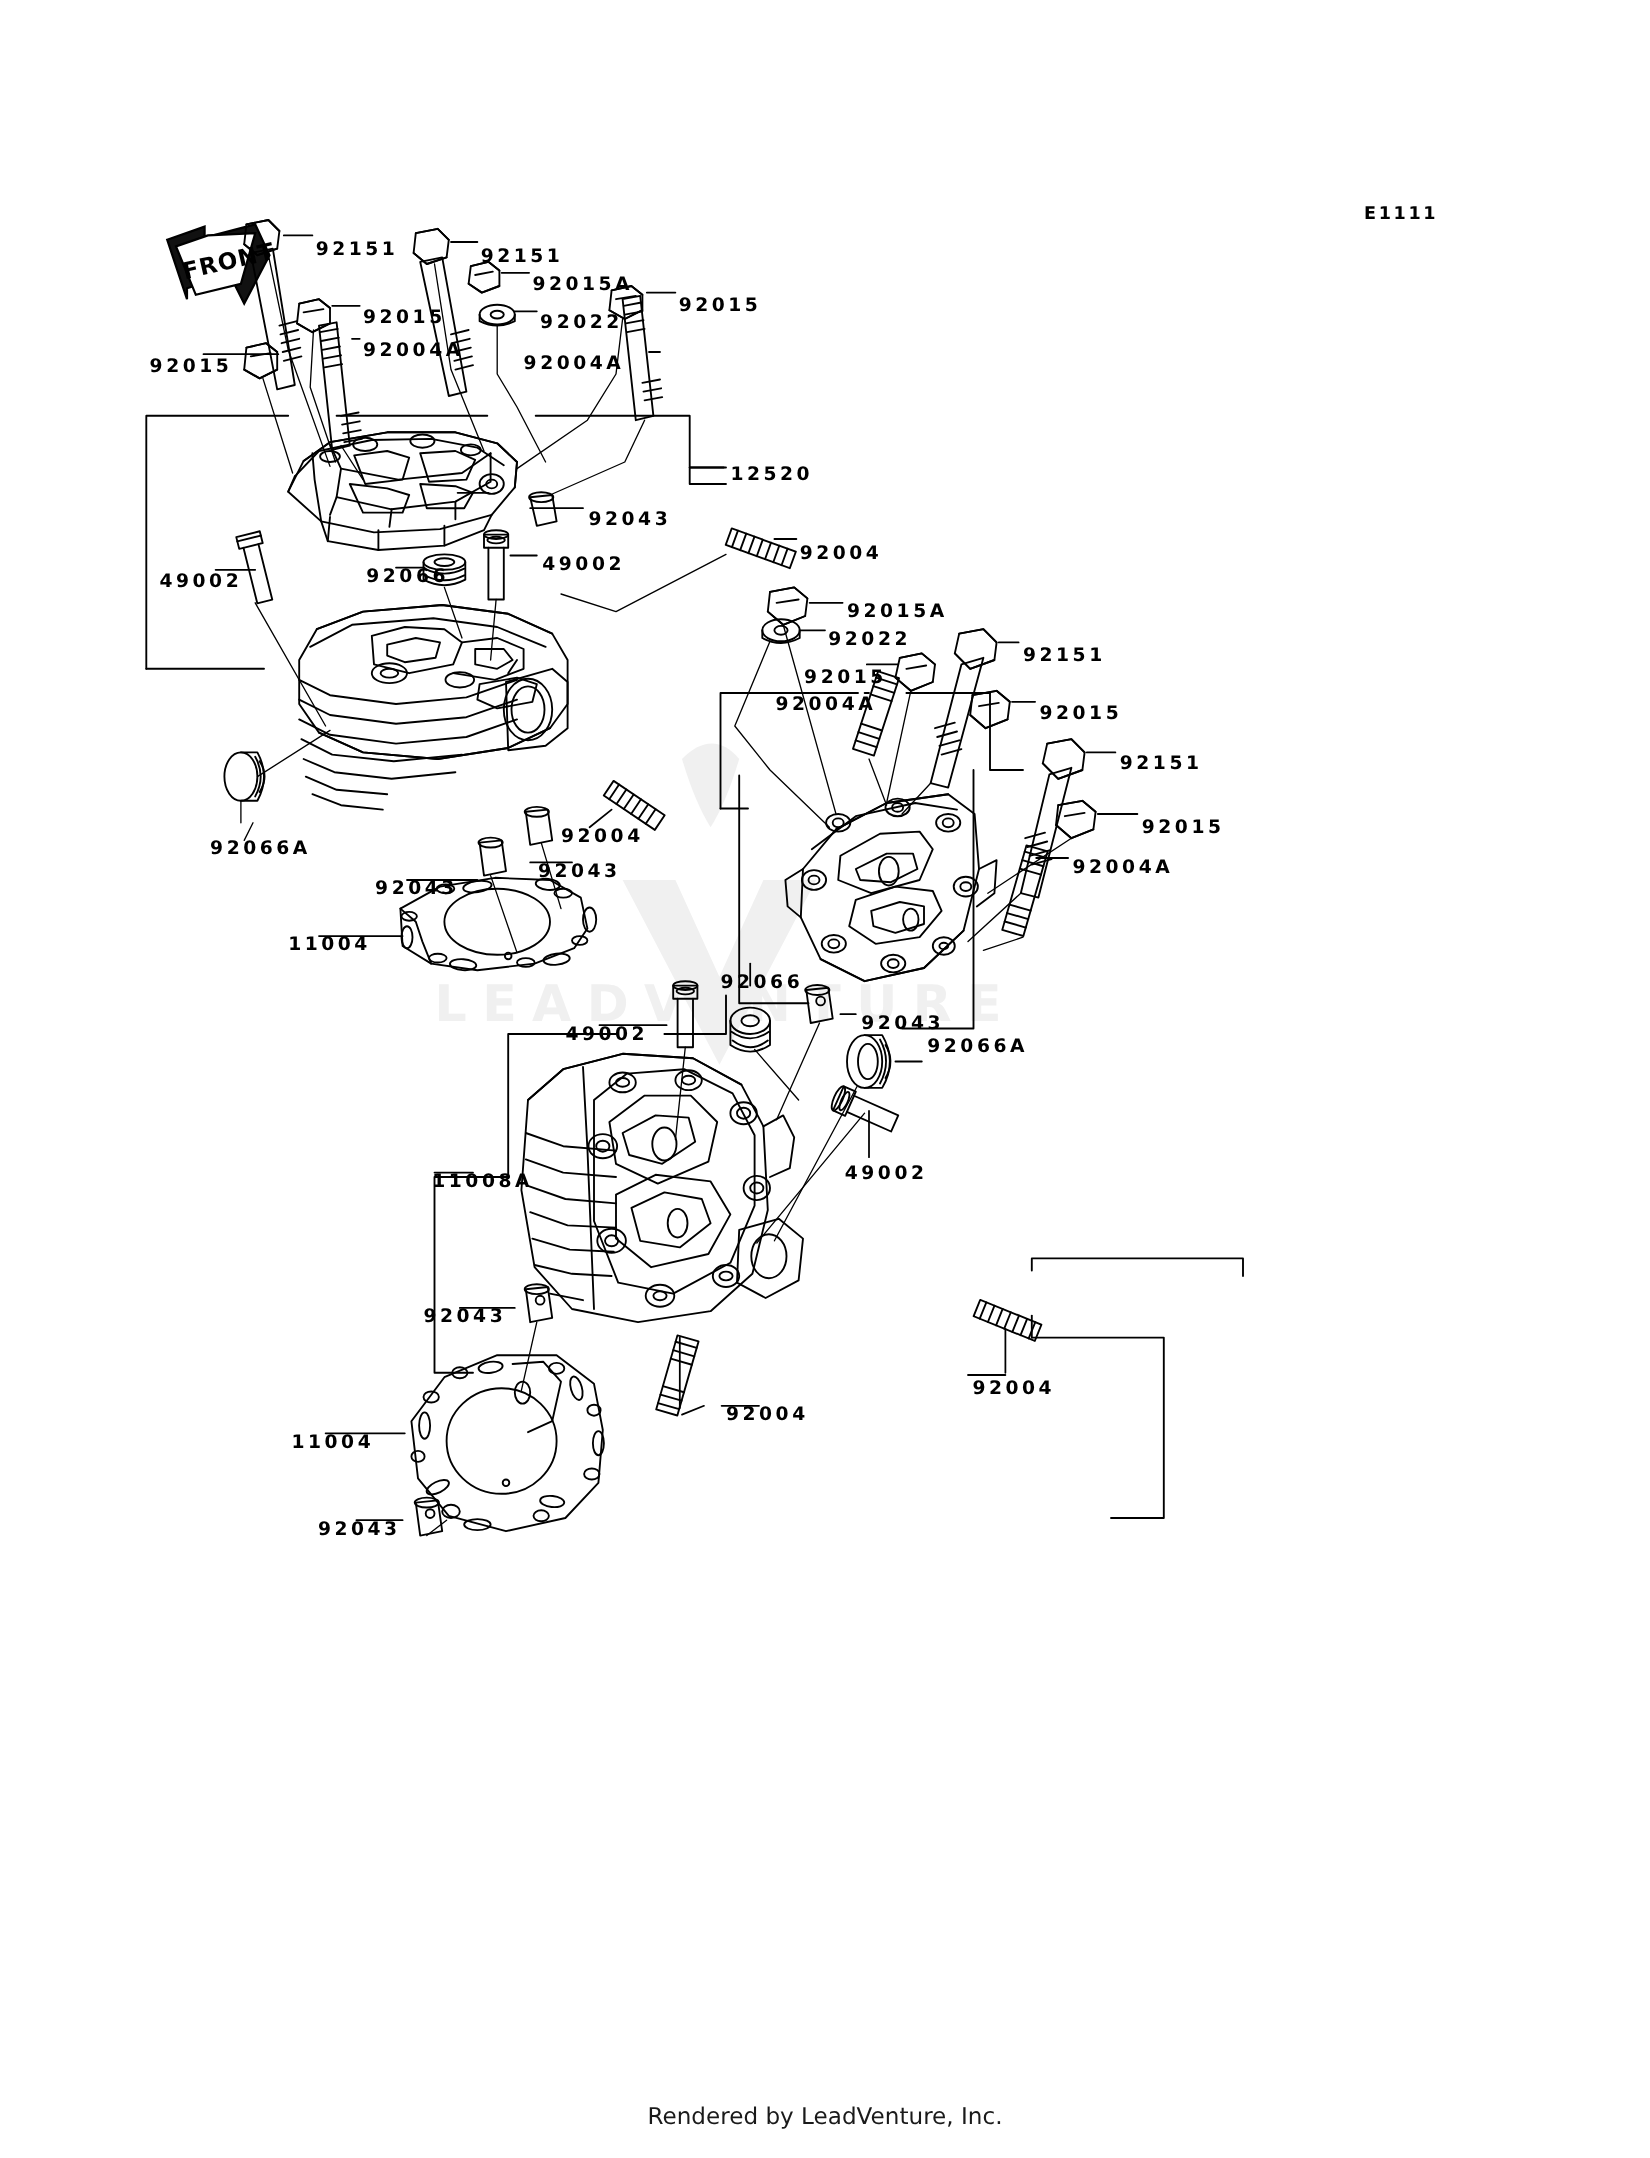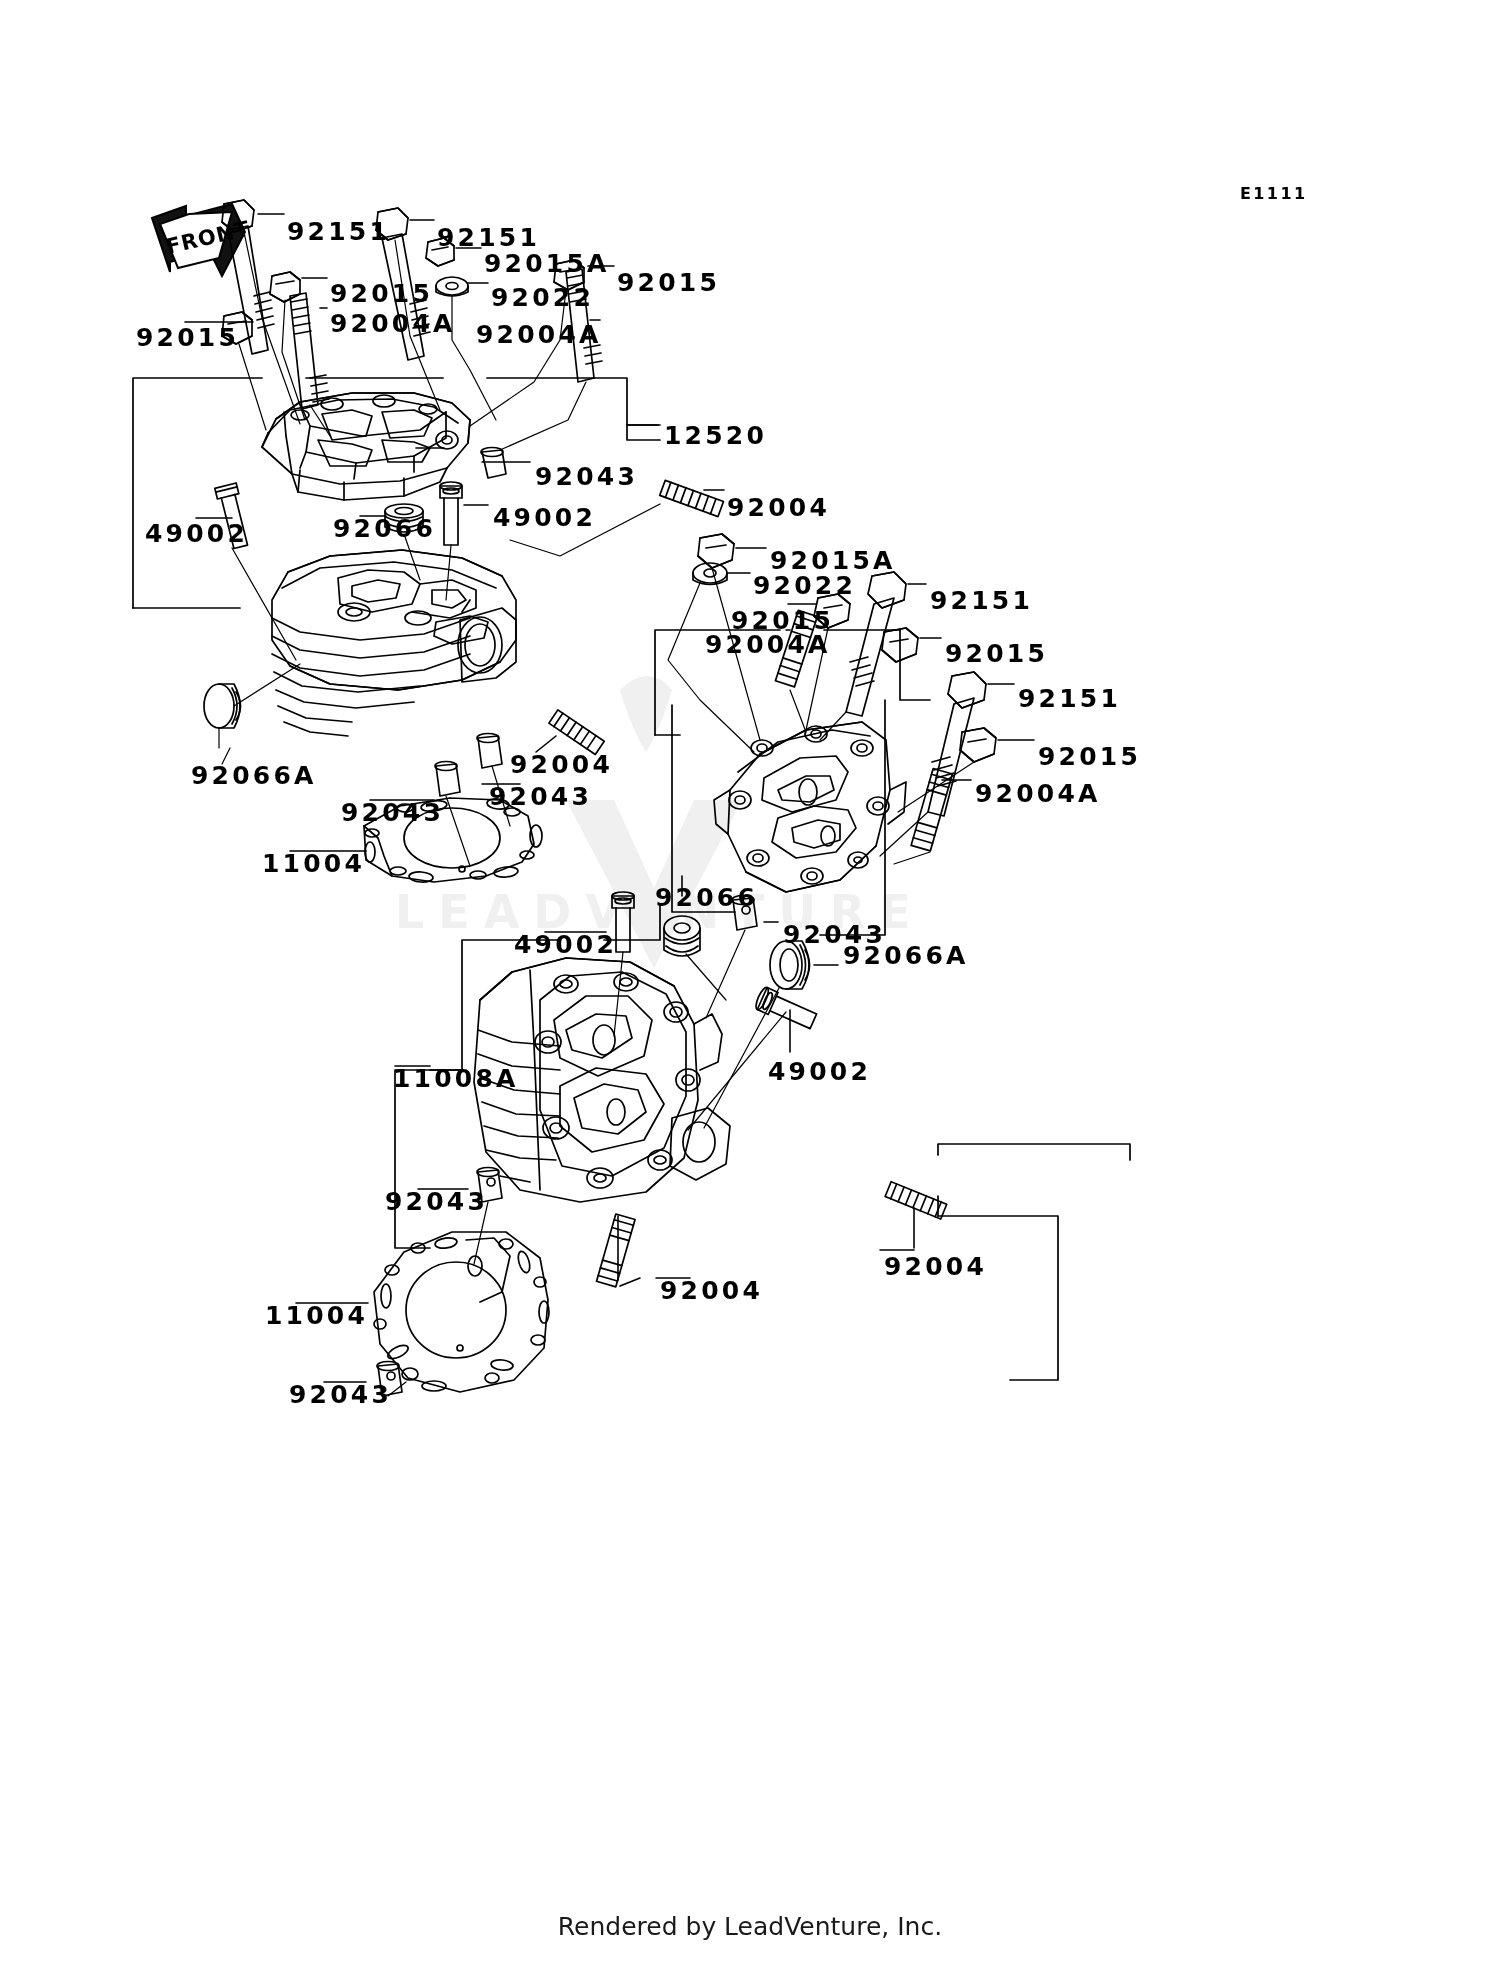--- a/index.html
+++ b/index.html
@@ -1,26 +1,26 @@
 <!DOCTYPE html>
 <html><head>
 <meta charset="utf-8">
 <style>
   html,body{margin:0;padding:0;background:#fff;}
   body{width:1500px;height:1962px;position:relative;overflow:hidden;
        font-family:"DejaVu Sans","Liberation Sans",sans-serif;color:#000;}
   #sheet{position:absolute;inset:0;}
   svg{position:absolute;top:0;left:0;width:1500px;height:1962px;}
   .lbl{position:absolute;font-family:"DejaVu Sans","Liberation Sans",sans-serif;
-       font-size:25px;font-weight:700;letter-spacing:3.2px;color:#000;
+       font-size:17px;font-weight:700;letter-spacing:3.2px;color:#000;
        white-space:nowrap;line-height:1;}
   .diagid{position:absolute;font-size:16px;font-weight:700;letter-spacing:2.4px;}
   .footer{position:absolute;left:0;right:0;text-align:center;
           font-family:"DejaVu Sans","Liberation Sans",sans-serif;
-          font-size:25px;color:#1a1a1a;}
+          font-size:21px;color:#1a1a1a;}
   .wm{position:absolute;color:#f0f0f0;font-weight:700;pointer-events:none;
       user-select:none;letter-spacing:14px;font-size:46px;}
   .frontbadge{position:absolute;width:96px;height:70px;}
 </style>
 </head>
 <body>
 
 <div id="sheet">
 
   <div class="wm" style="left:395px;top:885px;">LEADVENTURE</div>

